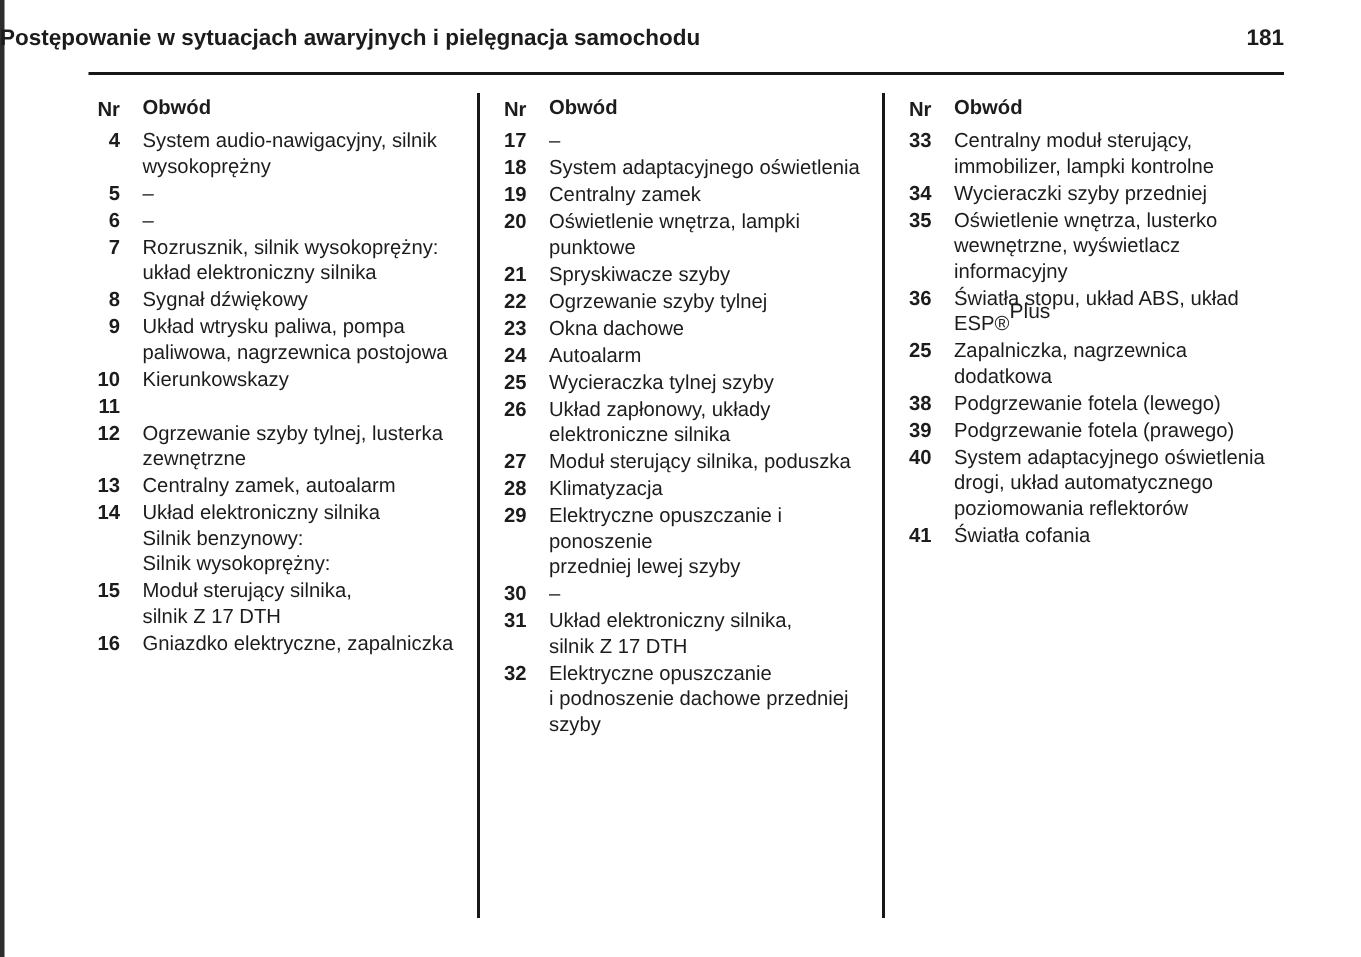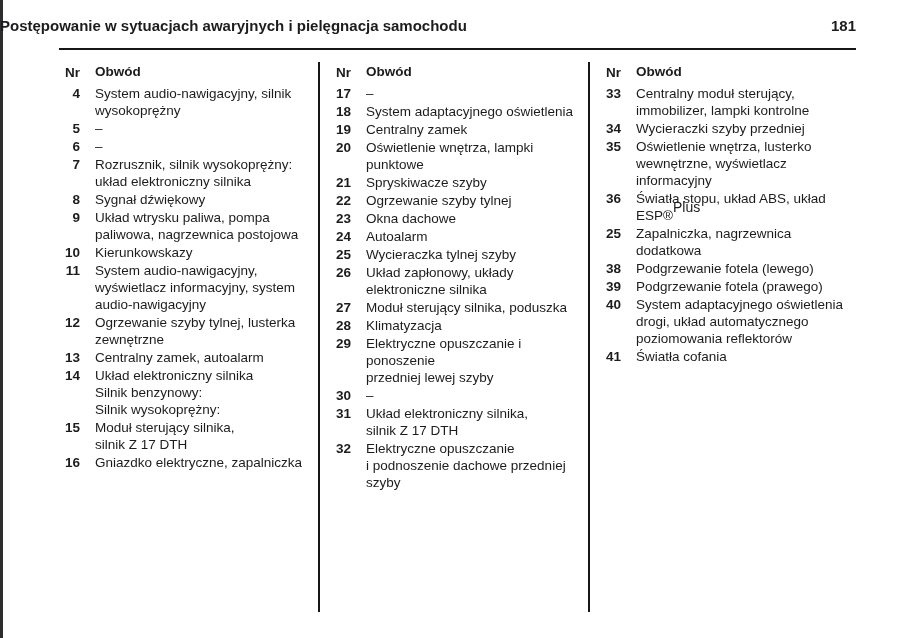--- a/index.html
+++ b/index.html
@@ -123,25 +123,20 @@
         </div>
       </div>
       <div class="row">
         <div class="num">10</div>
         <div class="txt">
           <div class="line">Kierunkowskazy</div>
         </div>
       </div>
       <div class="row">
         <div class="num">11</div>
-        <div class="txt">
-          <div class="line">System audio-nawigacyjny,</div>
-          <div class="line">wyświetlacz informacyjny, system</div>
-          <div class="line">audio-nawigacyjny</div>
-        </div>
       </div>
       <div class="row">
         <div class="num">12</div>
         <div class="txt">
           <div class="line">Ogrzewanie szyby tylnej, lusterka</div>
           <div class="line">zewnętrzne</div>
         </div>
       </div>
       <div class="row">
         <div class="num">13</div>

